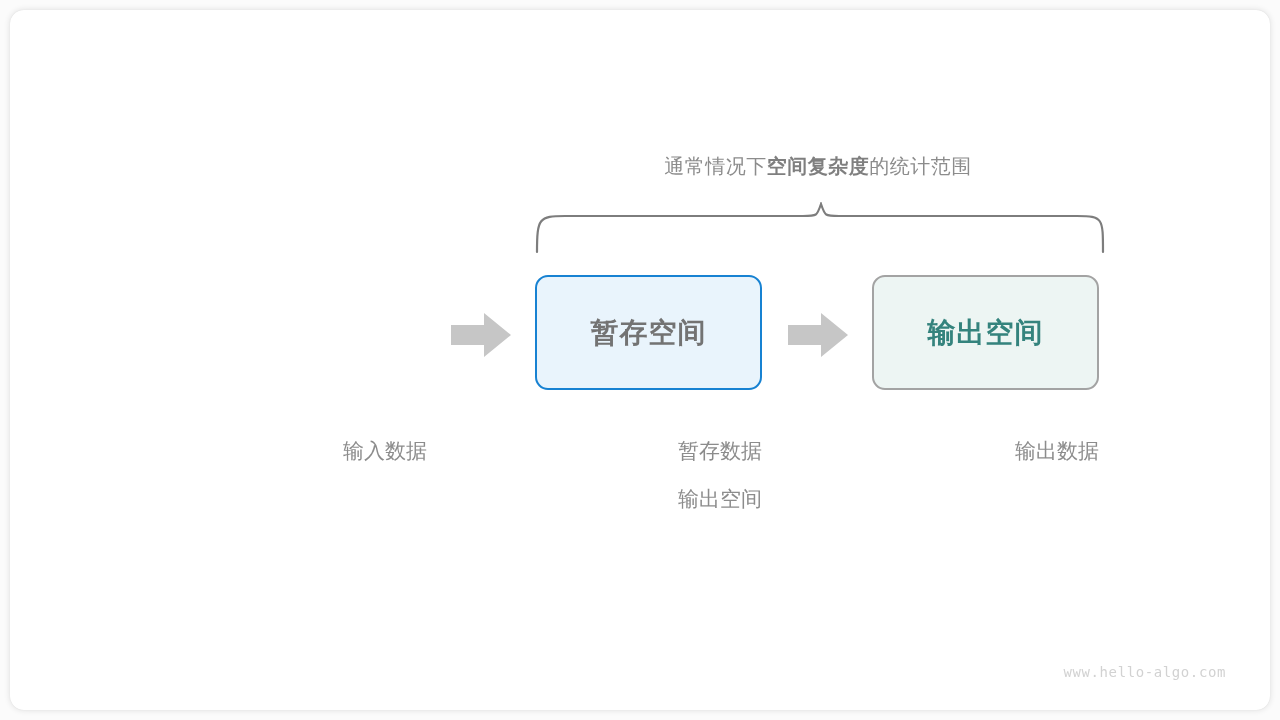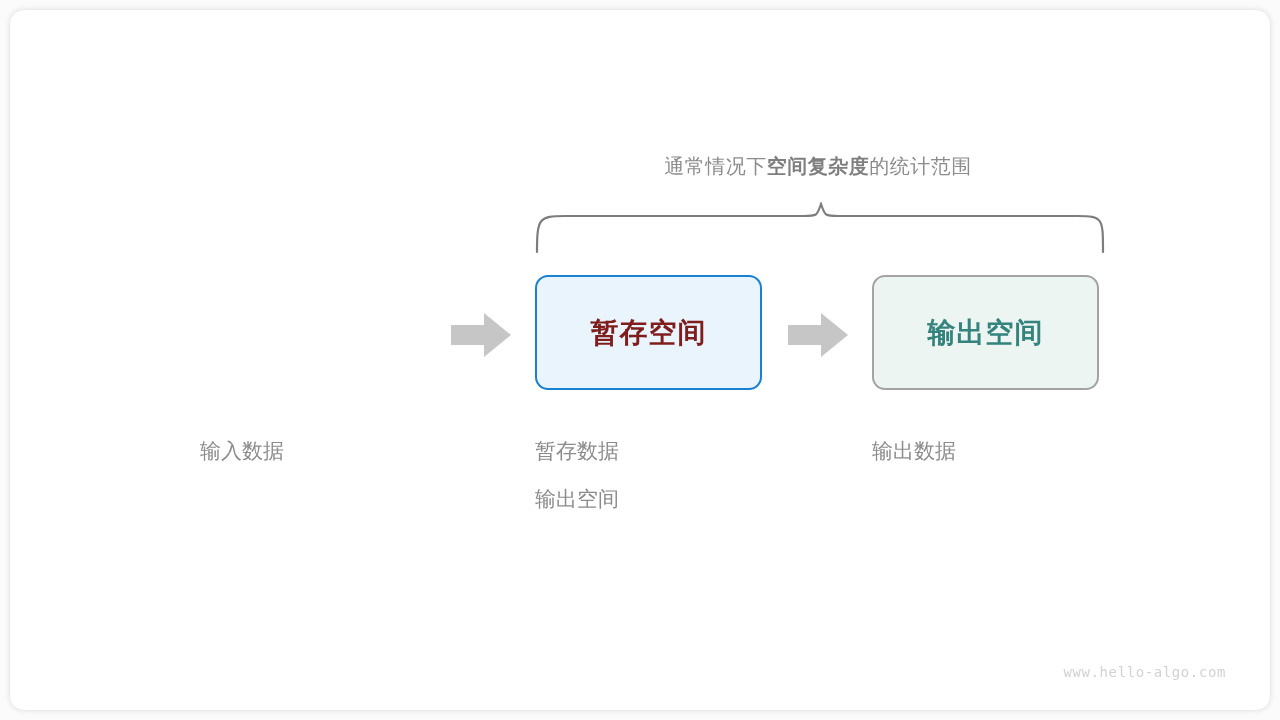--- a/index.html
+++ b/index.html
@@ -75,21 +75,21 @@
   .box-input {
     left: 190px;
     background: #eff5ec;
     border: 2px solid #4e9a4e;
     color: #4e9a51;
   }
   .box-temp {
     left: 525px;
     background: #e9f4fc;
     border: 2px solid #1782d2;
-    color: #7f1d1d;
+    color: #737373;
   }
   .box-output {
     left: 862px;
     background: #edf5f3;
     border: 2px solid #a3a3a3;
     color: #34837d;
   }
 
   
   .arrow {
@@ -98,21 +98,21 @@
     width: 60px;
     height: 48px;
   }
   .arrow-1 { left: 441px; }
   .arrow-2 { left: 778px; }
 
   
   .caption-col {
     position: absolute;
     width: 227px;
-    text-align: left;
+    text-align: right;
     color: #8c8c8c;
     font-size: 21px;
     line-height: 48px;
   }
   .caption-col.c1 { left: 190px; top: 417px; }
   .caption-col.c2 { left: 525px; top: 417px; }
   .caption-col.c3 { left: 862px; top: 417px; }
   .caption-line { display: block; }
 
   

